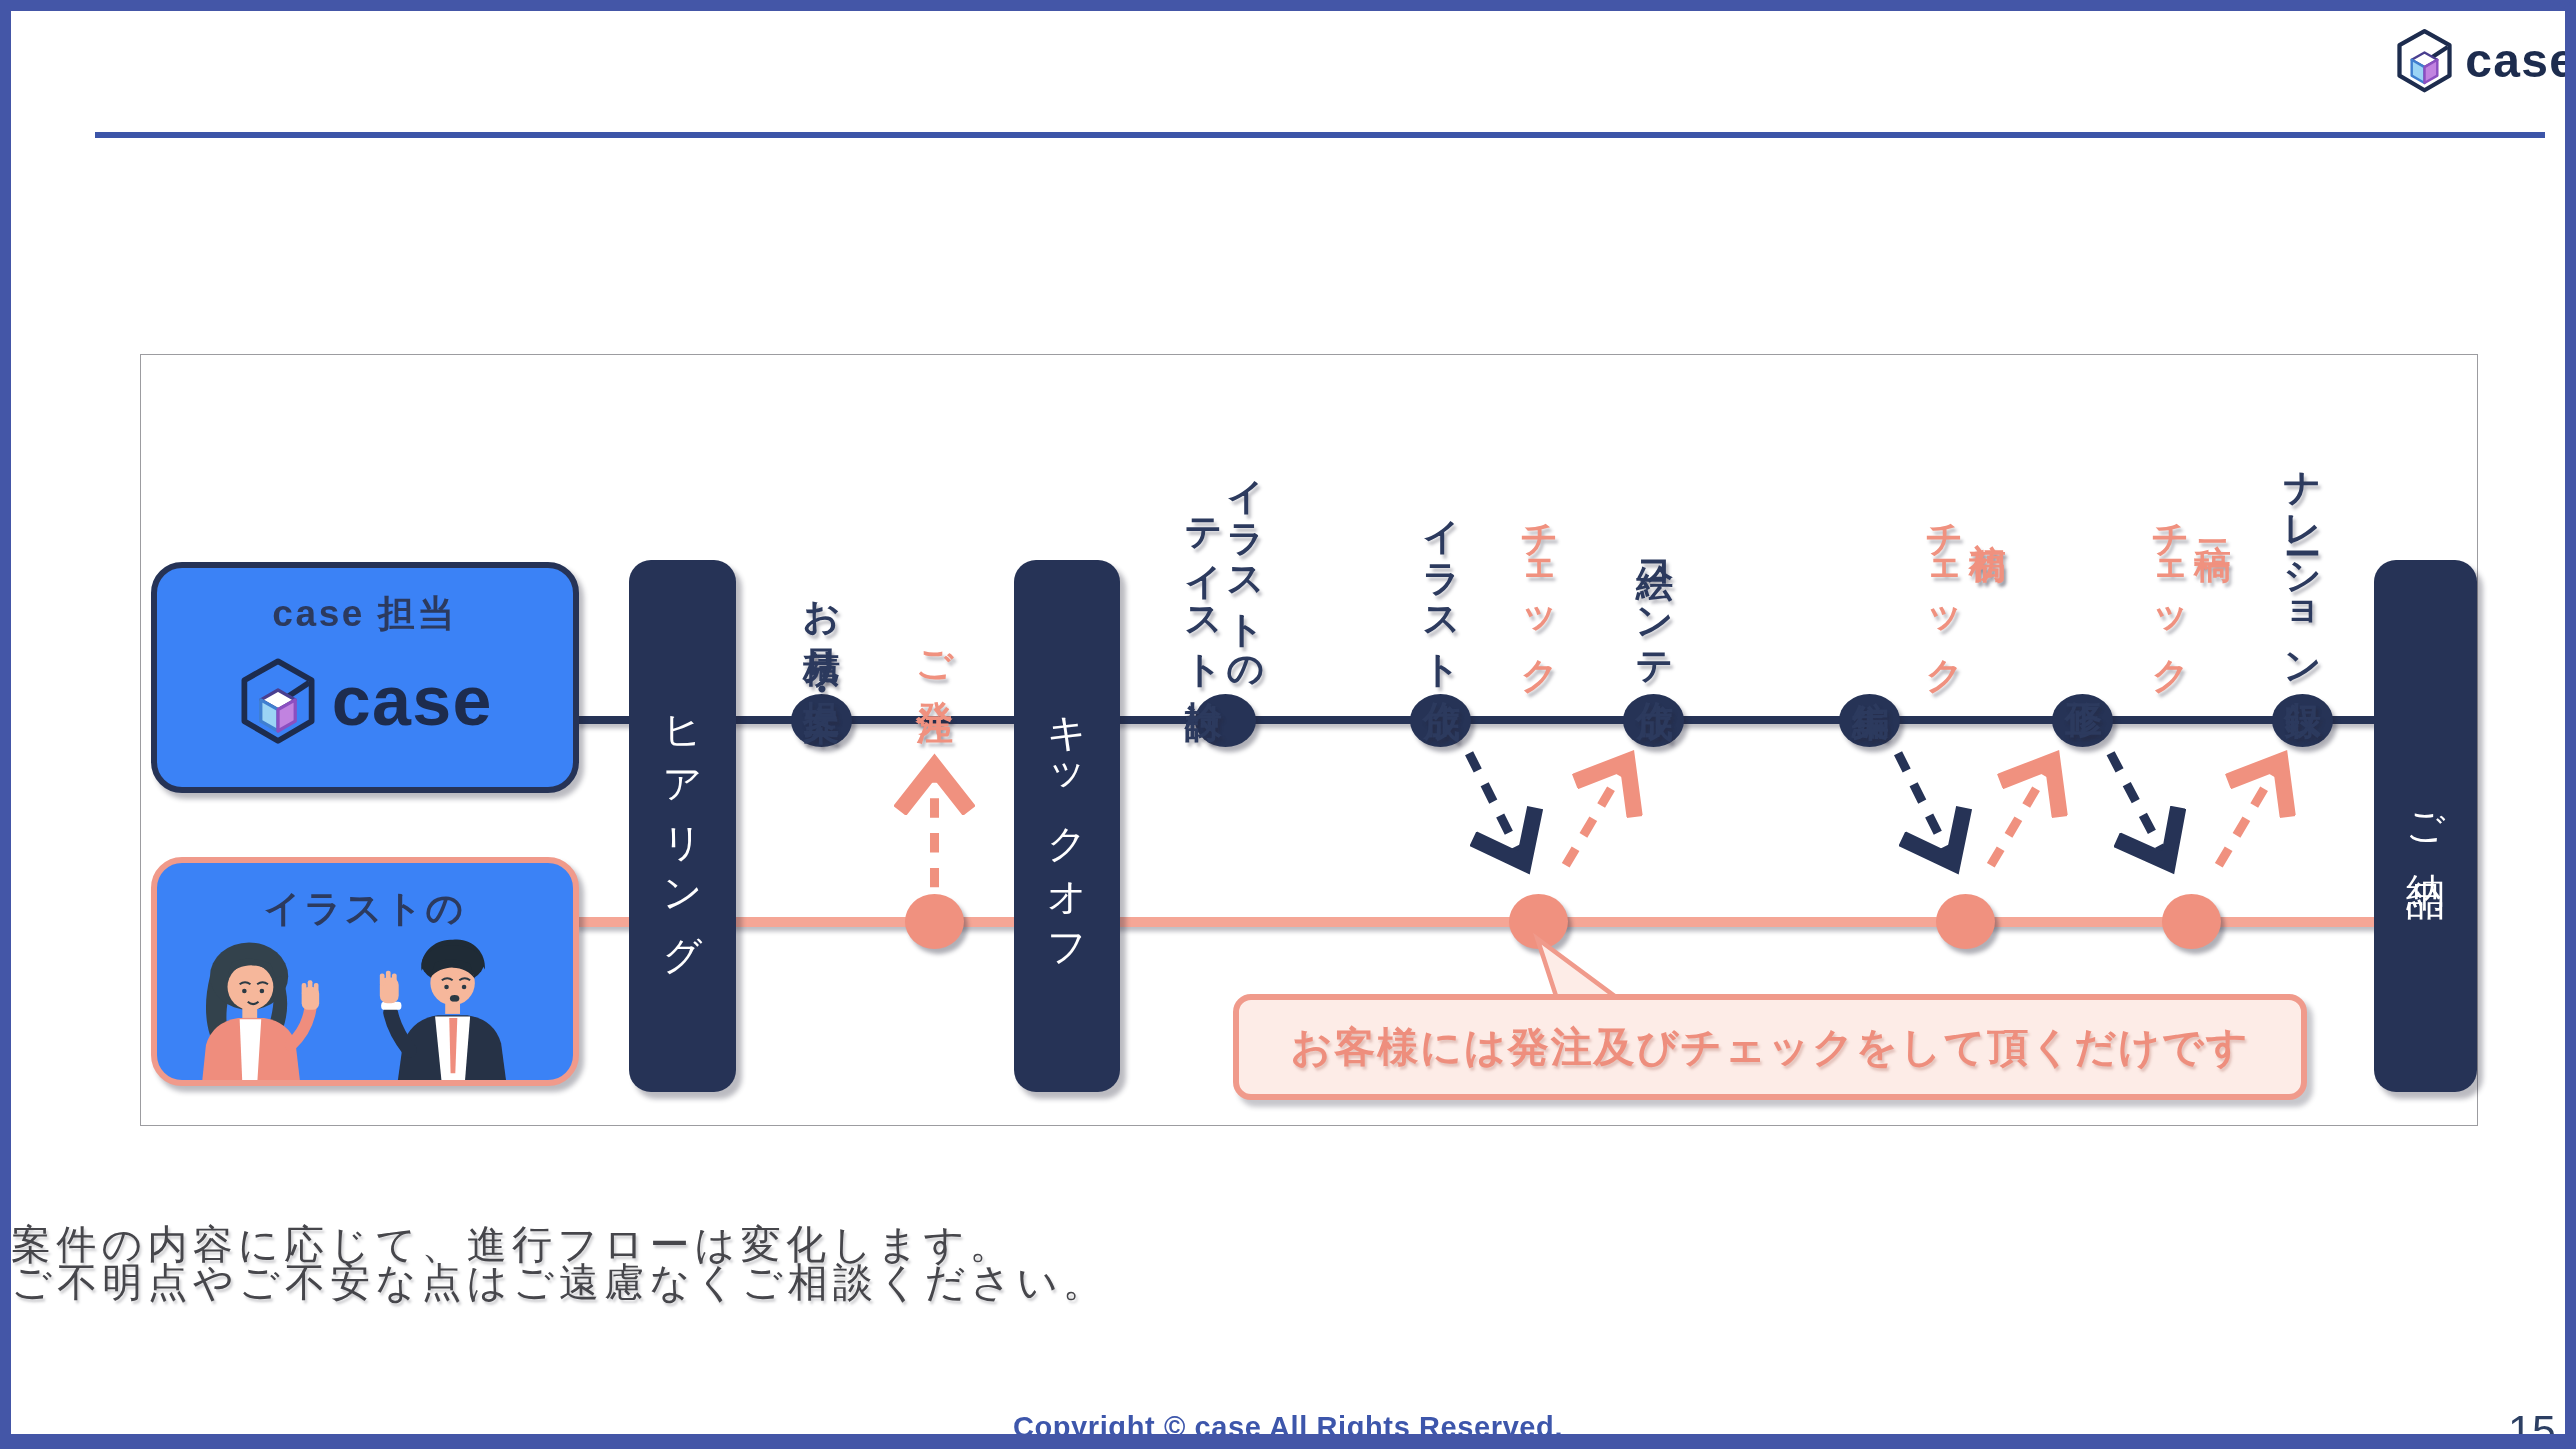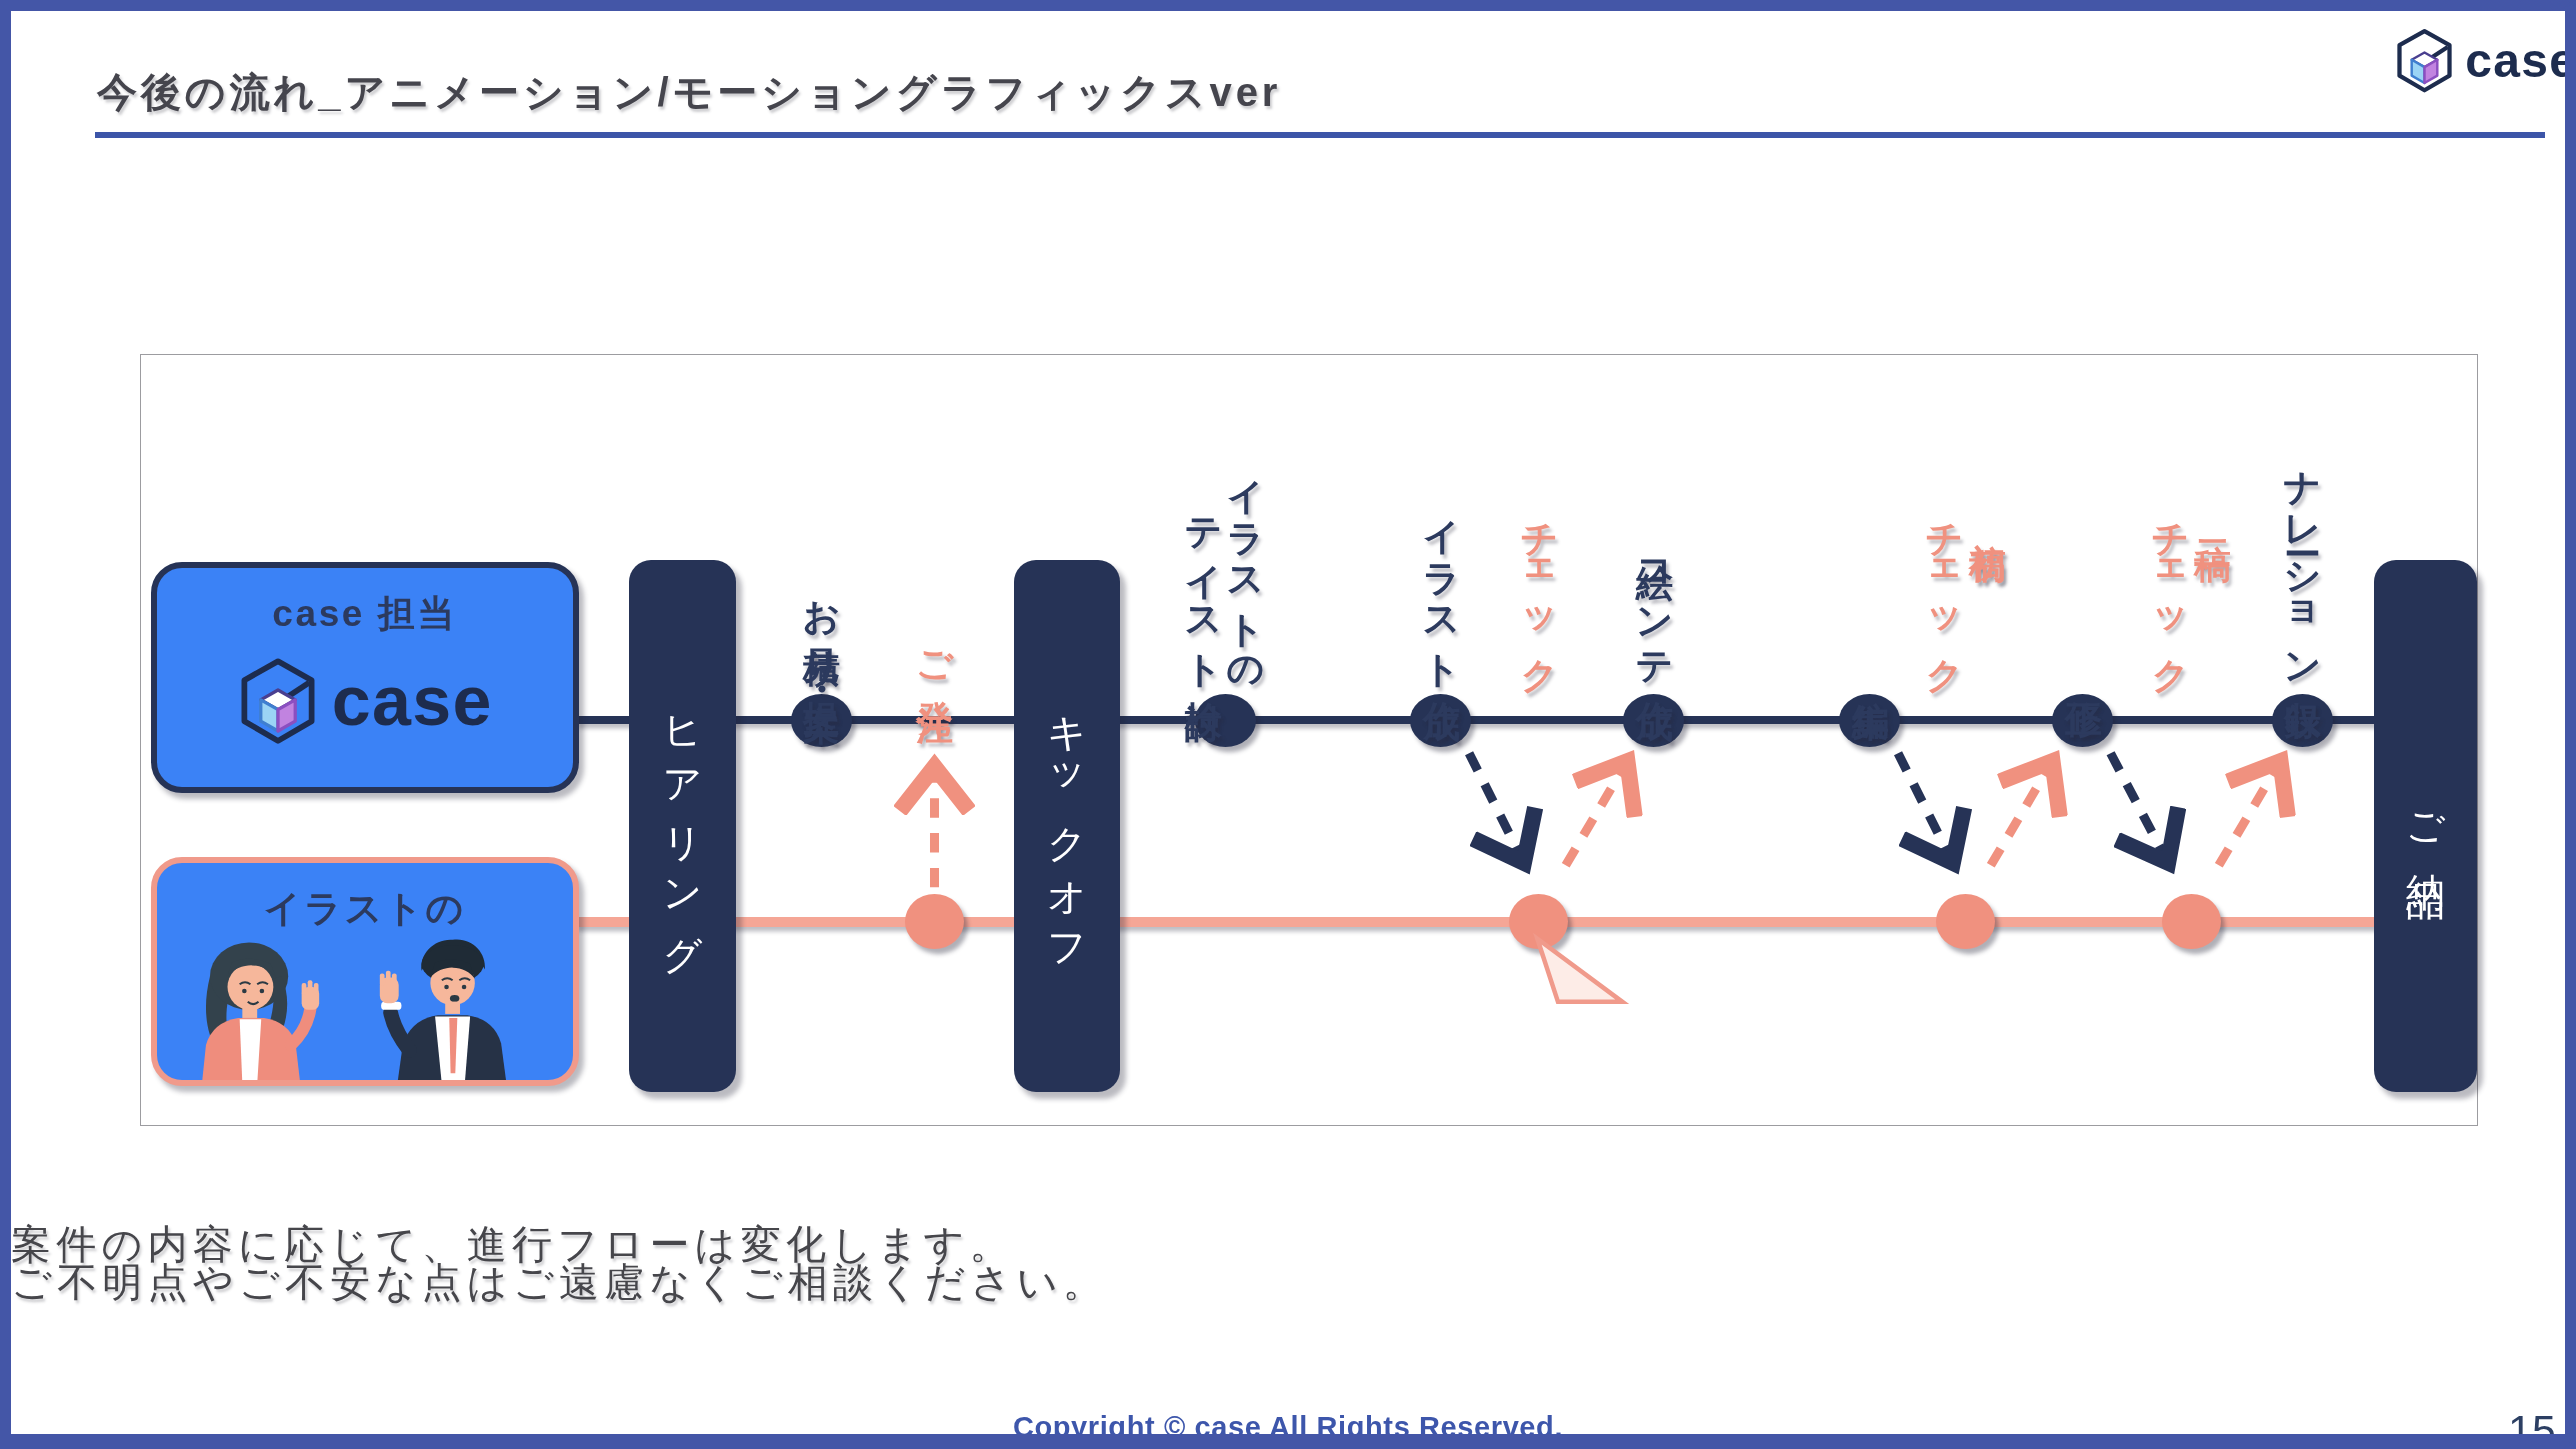--- a/index.html
+++ b/index.html
@@ -66,21 +66,20 @@
   .footnote.l1{top:1206px;font-size:40px;}
   .footnote.l2{top:1244px;font-size:40px;}
   .copyright{position:absolute;left:0;top:1400px;width:100%;text-align:center;font-size:29px;font-weight:700;color:var(--copyright-blue);letter-spacing:0.6px;}
   .page-number{position:absolute;left:2497px;top:1395px;font-size:43px;color:var(--page-number);}
 </style>
 </head>
 <body>
 
 <div class="slide">
 
-  <div class="title">今後の流れ_アニメーション/モーショングラフィックスver</div>
   <div class="title-underline"></div>
 
   <div class="brand-lockup">
     <svg width="61" height="66" viewBox="0 0 100 108">
       <polygon points="50,5 91,28 91,78 50,102 9,78 9,28" fill="none" stroke="#1d2c4e" stroke-width="7" stroke-linejoin="round"></polygon>
       <line x1="88" y1="31" x2="56" y2="52" stroke="#1d2c4e" stroke-width="7"></line>
       <polygon points="50,40 71,52 50,64 29,52" fill="#ffffff" stroke="#4a3f8f" stroke-width="4" stroke-linejoin="round"></polygon>
       <polygon points="29,52 50,64 50,90 29,78" fill="#9bd4f5" stroke="#3f7fd0" stroke-width="4" stroke-linejoin="round"></polygon>
       <polygon points="50,64 71,52 71,78 50,90" fill="#c183e0" stroke="#8b4fc0" stroke-width="4" stroke-linejoin="round"></polygon>
     </svg>
@@ -212,20 +211,23 @@
         <path d="M2062,618 L2142,778" stroke="#263356" marker-end="url(#headNavy)"></path>
         <path d="M2212,792 L2302,640" stroke="#f0917f" marker-end="url(#headSalmon)"></path>
         <path d="M2728,618 L2808,778" stroke="#263356" marker-end="url(#headNavy)"></path>
         <path d="M2872,792 L2962,640" stroke="#f0917f" marker-end="url(#headSalmon)"></path>
         <path d="M3058,618 L3142,778" stroke="#263356" marker-end="url(#headNavy)"></path>
         <path d="M3226,792 L3316,640" stroke="#f0917f" marker-end="url(#headSalmon)"></path>
       </g>
       <polygon points="2168,906 2200,1004 2300,1004" fill="#fdece7" stroke="#f09a8b" stroke-width="7"></polygon>
     </svg>
 
+    <div class="bubble">
+      <span>お客様には発注及びチェックをして頂くだけです</span>
+    </div>
   </div>
 
   <div class="footnote l1">案件の内容に応じて、進行フローは変化します。</div>
   <div class="footnote l2">ご不明点やご不安な点はご遠慮なくご相談ください。</div>
 
   <div class="copyright">Copyright © case All Rights Reserved.</div>
   <div class="page-number">15</div>
 </div>
 
 

